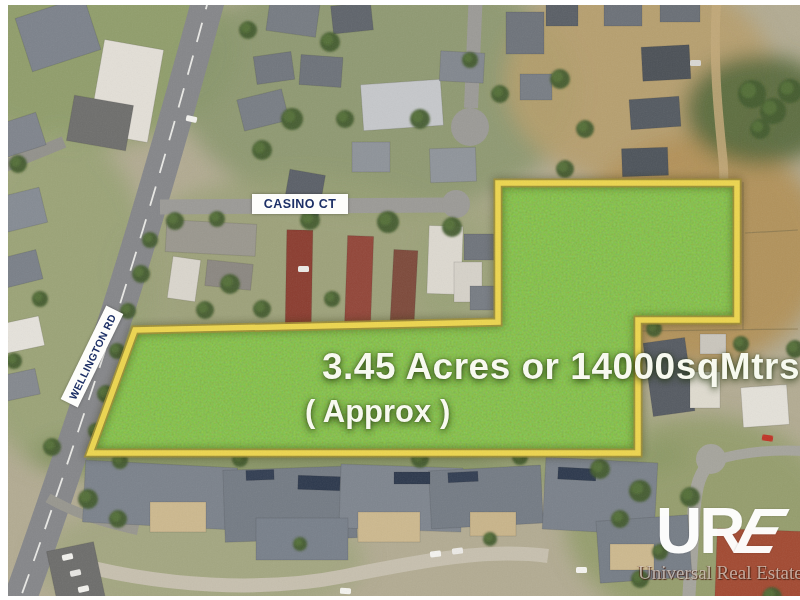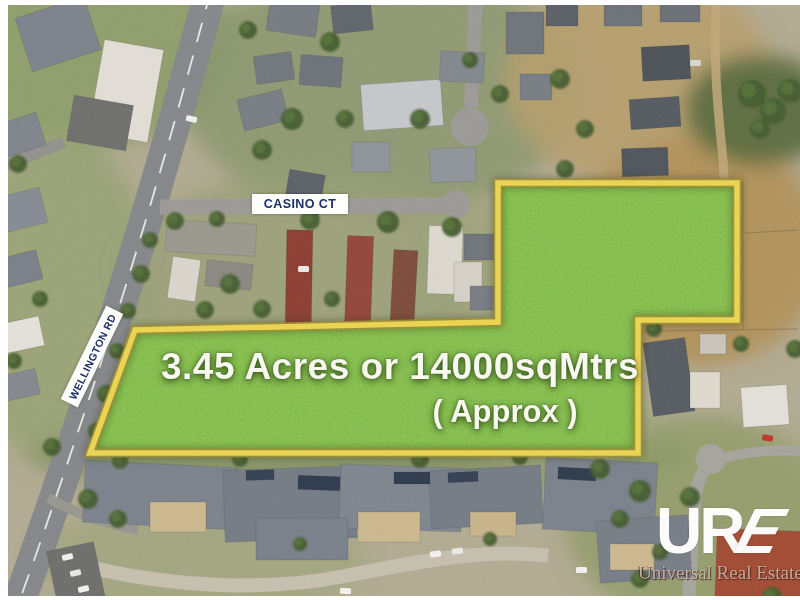--- a/index.html
+++ b/index.html
@@ -9,24 +9,24 @@
   svg{position:absolute;left:0;top:0;}
   .frame{position:absolute;inset:0;pointer-events:none;
          border-left:8px solid #fff;border-right:6px solid #fff;
          border-top:5px solid #fff;border-bottom:4px solid #fff;}
   .street-label{position:absolute;background:#fdfdfb;color:#1c2f66;font-weight:700;
          display:flex;align-items:center;justify-content:center;
          box-shadow:0 0 3px rgba(0,0,0,.35);letter-spacing:.4px;}
   .casino{left:252px;top:194px;width:96px;height:20px;font-size:12.5px;}
   .wellington{left:40px;top:347px;width:104px;height:19px;font-size:10.5px;
          transform:rotate(-64deg);}
-  .area-text{position:absolute;left:0;top:346px;width:800px;text-align:center;
+  .area-text{position:absolute;left:0;top:346px;width:800px;text-align:right;
          font-size:37px;font-weight:700;color:#f7f9ef;letter-spacing:.5px;
          text-shadow:0 2px 7px rgba(25,45,5,.85),0 0 2px rgba(25,45,5,.5);}
-  .approx-text{position:absolute;left:305px;top:394px;width:400px;text-align:center;
+  .approx-text{position:absolute;left:305px;top:394px;width:400px;
          font-size:31px;font-weight:700;color:#f7f9ef;
          text-shadow:0 2px 7px rgba(25,45,5,.85),0 0 2px rgba(25,45,5,.5);}
   .logo{position:absolute;left:638px;top:500px;width:160px;text-align:center;}
   .logo-mark{font-size:64px;line-height:62px;font-weight:700;color:#ffffff;
          letter-spacing:-3px;opacity:.97;text-shadow:0 0 2px rgba(0,0,0,.2);}
   .logo-mark .e{display:inline-block;transform:skewX(-26deg);margin-left:-2px;}
   .logo-name{margin-top:0px;font-family:"Liberation Serif",serif;font-size:19px;
          white-space:nowrap;color:rgba(246,240,232,.62);
          text-shadow:1px 1px 1px rgba(70,30,15,.85),-1px 0 1px rgba(70,30,15,.5);}
 </style>

